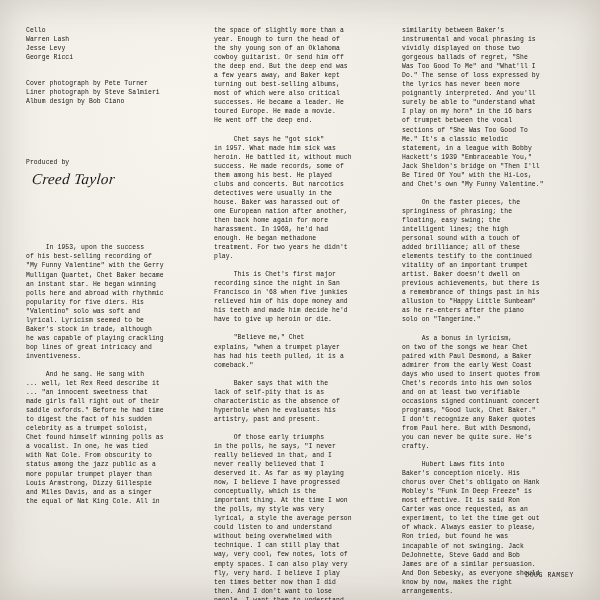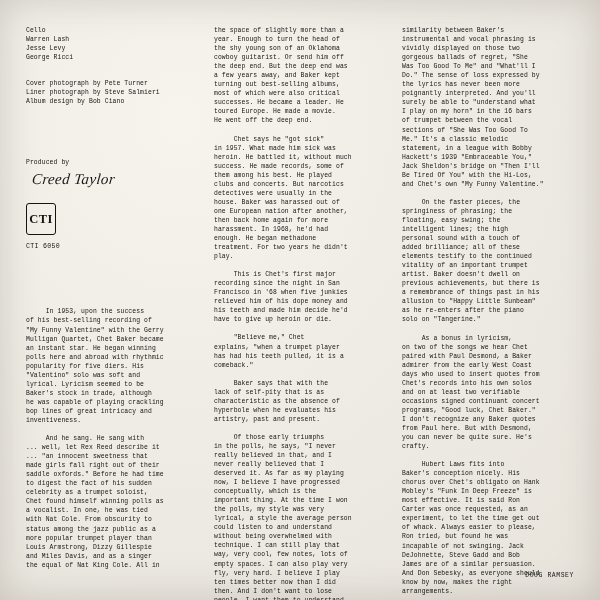--- a/index.html
+++ b/index.html
@@ -128,24 +128,20 @@
       </div>
 
       <div class="block-gap-xl"></div>
       <div class="block-gap-xl"></div>
 
       <div class="produced">
         <p class="produced-label">Produced by</p>
         <div class="signature">Creed Taylor</div>
       </div>
 
-      <div class="logo-wrap">
-        <div class="cti-logo">CTI</div>
-        <div class="catalog">CTI 6050</div>
-      </div>
 
       <div class="body-left">
         <p>     In 1953, upon the success
 of his best-selling recording of
 "My Funny Valentine" with the Gerry
 Mulligan Quartet, Chet Baker became
 an instant star. He began winning
 polls here and abroad with rhythmic
 popularity for five diers. His
 "Valentino" solo was soft and

